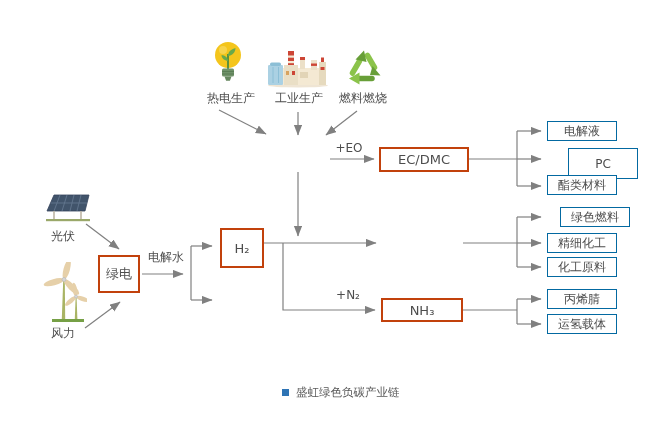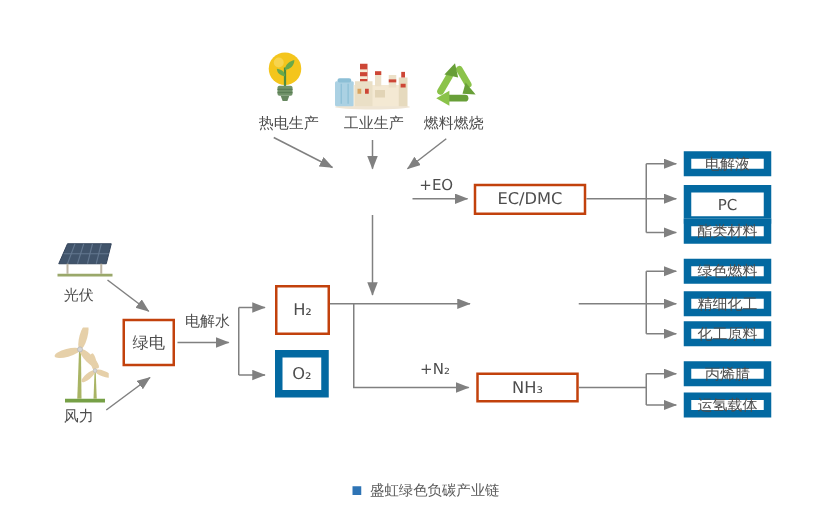--- a/index.html
+++ b/index.html
@@ -7,21 +7,21 @@
     position:relative;width:667px;height:425px;background:#ffffff;overflow:hidden;
     font-family:"DejaVu Sans","Liberation Sans",sans-serif;
   }
   .wires{position:absolute;left:0;top:0;width:667px;height:425px;}
   .node{
     position:absolute;display:flex;align-items:center;justify-content:center;
     background:#fff;box-sizing:border-box;color:#4d4d4d;font-size:13px;
     white-space:nowrap;z-index:2;
   }
   .node.green{border:2px solid #c2410c;}
-  .node.gray{border:6px solid #0369a1;}
+  .node.gray{border:1px solid #0369a1;}
   .product{font-size:12px;}
   .lbl{
     position:absolute;color:#4d4d4d;font-size:12px;white-space:nowrap;
     text-align:center;z-index:2;
   }
   .icon{position:absolute;z-index:2;}
   .caption{
     position:absolute;left:282px;top:385px;display:flex;align-items:center;
     gap:7px;font-size:11.5px;color:#595959;z-index:2;
   }
@@ -175,28 +175,27 @@
   <div class="lbl" style="left:43px;top:228px;width:40px">光伏</div>
   <div class="lbl" style="left:43px;top:325px;width:40px">风力</div>
 
   <div class="lbl" style="left:334px;top:141px;width:30px">+EO</div>
   <div class="lbl" style="left:332px;top:288px;width:32px">+N₂</div>
   <div class="lbl" style="left:144px;top:249px;width:44px">电解水</div>
 
   <div class="node green" style="left:379px;top:147px;width:90px;height:25px">EC/DMC</div>
   <div class="node green" style="left:98px;top:255px;width:42px;height:38px">绿电</div>
   <div class="node green" style="left:220px;top:228px;width:44px;height:40px">H₂</div>
-  <div class="node gray" style="left:220px;top:280px;width:43px;height:38px">O₂</div>
   <div class="node green" style="left:381px;top:298px;width:82px;height:24px">NH₃</div>
 
   <div class="node gray product" style="left:547px;top:121px;width:70px;height:20px">电解液</div>
-  <div class="node gray product" style="left:547px;top:148px;width:70px;height:31px">PC</div>
+  <div class="node gray product" style="left:568px;top:148px;width:70px;height:31px">PC</div>
   <div class="node gray product" style="left:547px;top:175px;width:70px;height:20px">酯类材料</div>
 
-  <div class="node gray product" style="left:547px;top:207px;width:70px;height:20px">绿色燃料</div>
+  <div class="node gray product" style="left:560px;top:207px;width:70px;height:20px">绿色燃料</div>
   <div class="node gray product" style="left:547px;top:233px;width:70px;height:20px">精细化工</div>
   <div class="node gray product" style="left:547px;top:257px;width:70px;height:20px">化工原料</div>
 
   <div class="node gray product" style="left:547px;top:289px;width:70px;height:20px">丙烯腈</div>
   <div class="node gray product" style="left:547px;top:314px;width:70px;height:20px">运氢载体</div>
 
   <div class="caption">
     <span class="bullet"></span>
     <span>盛虹绿色负碳产业链</span>
   </div>

